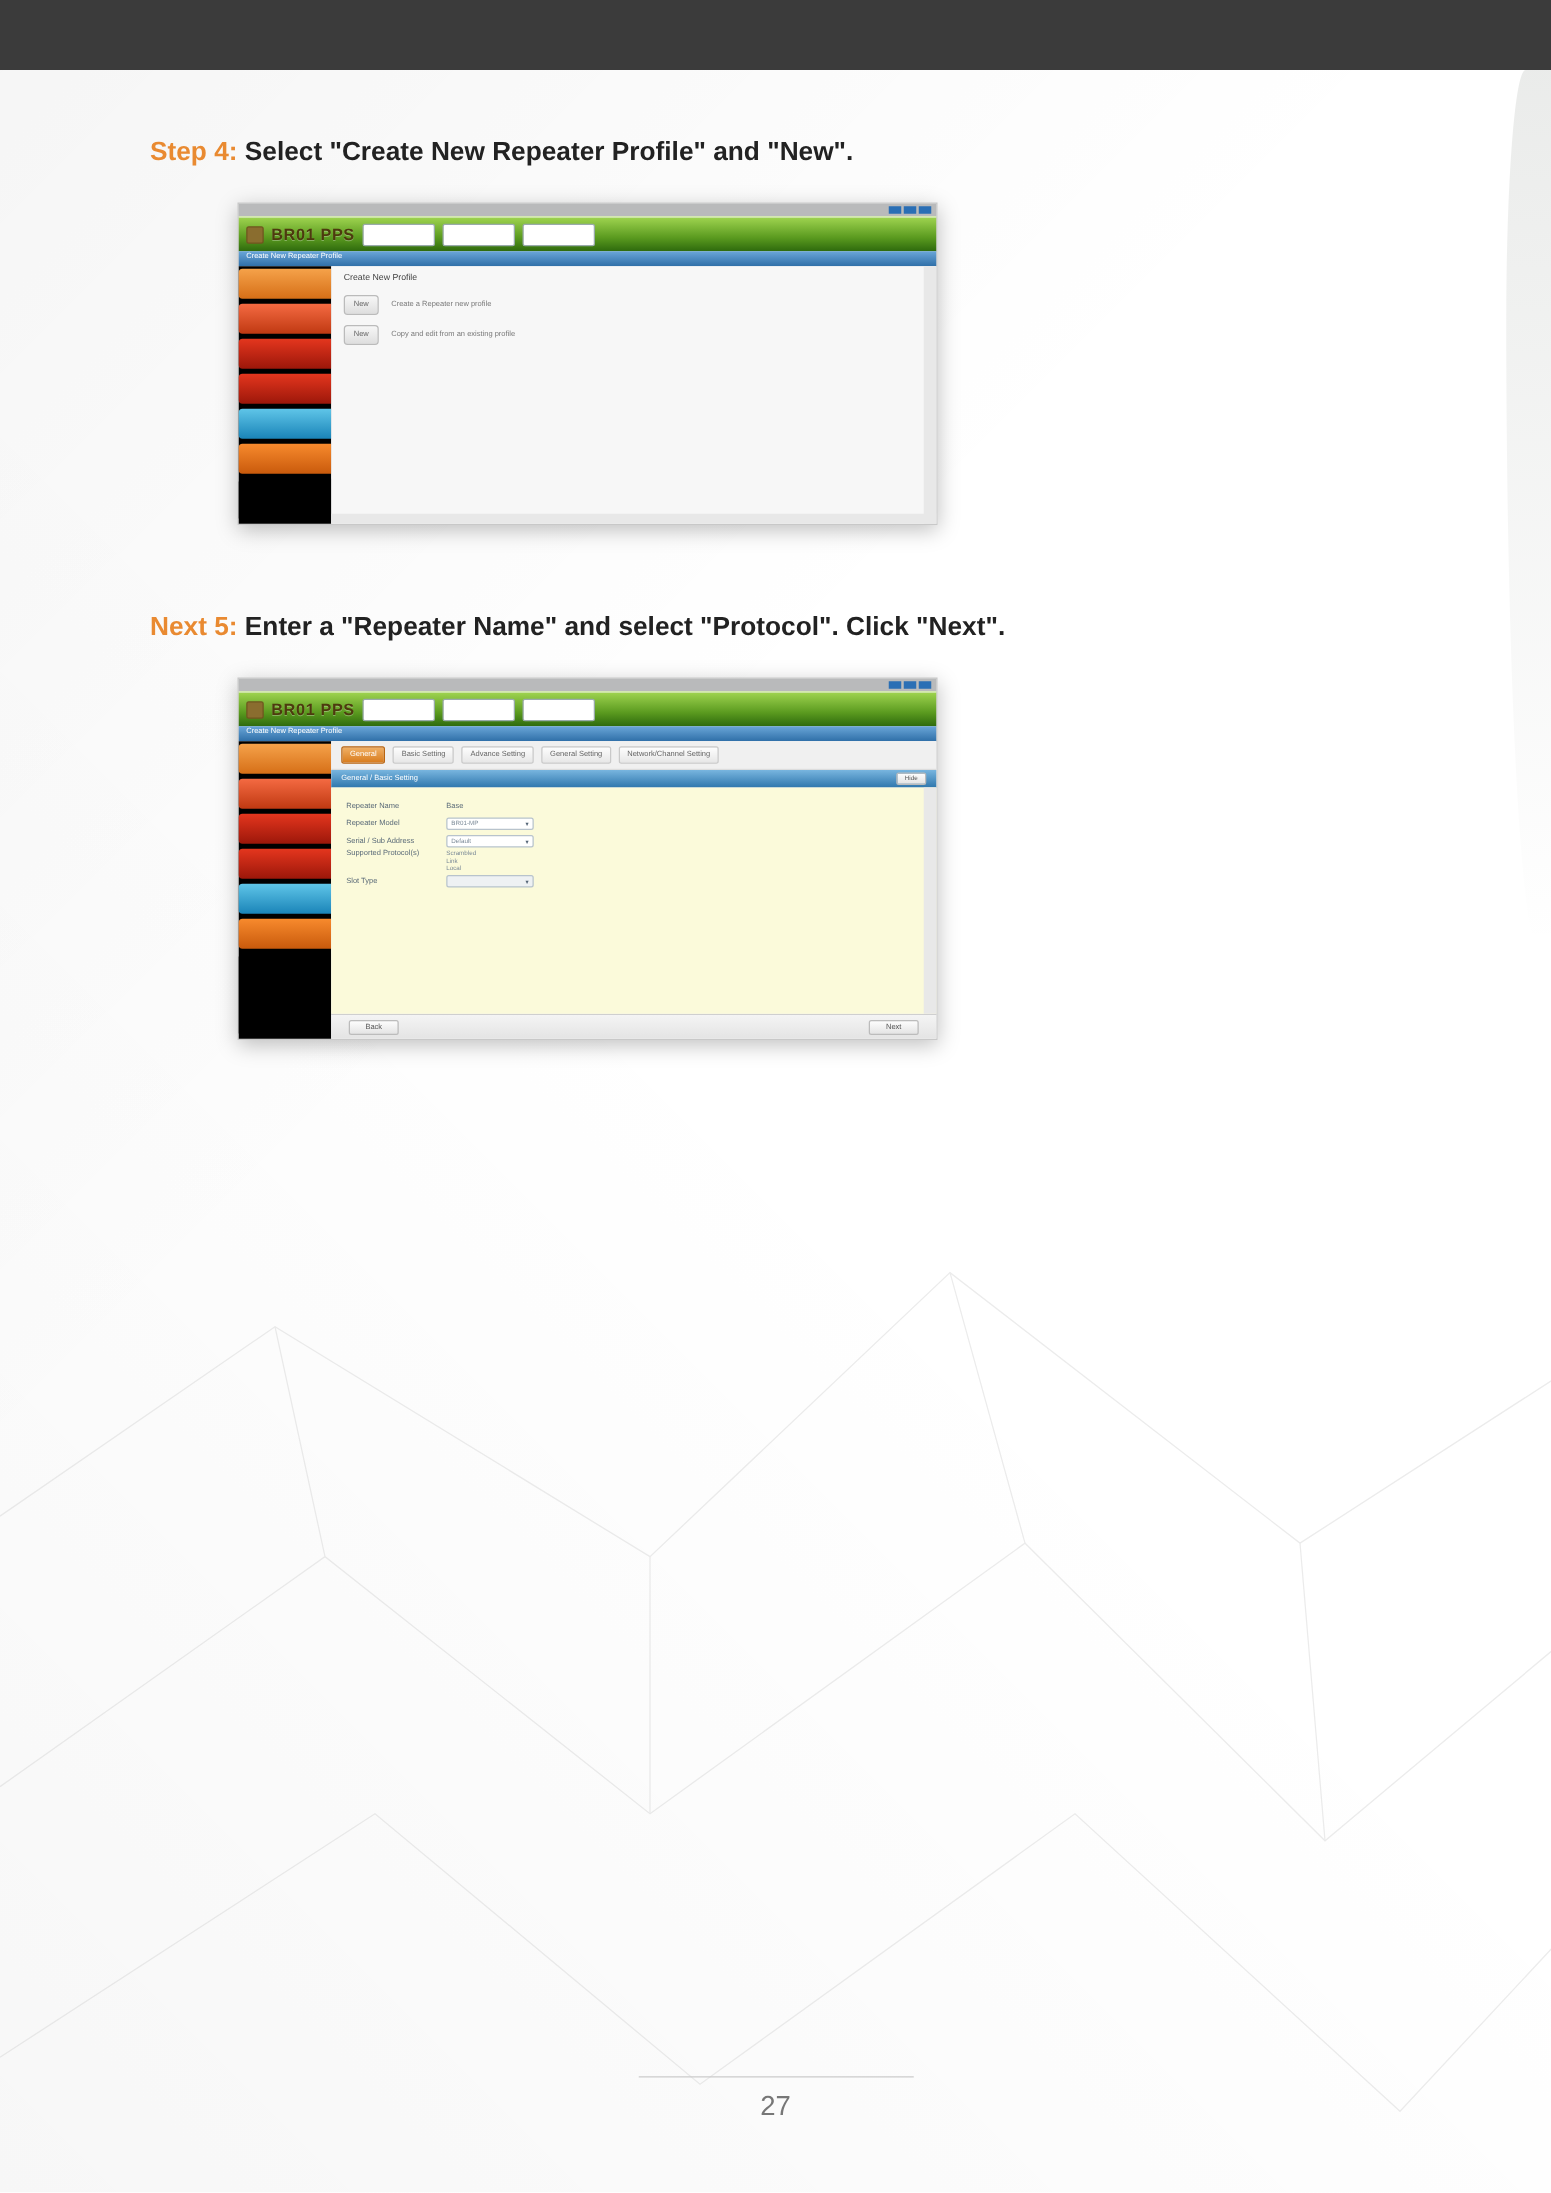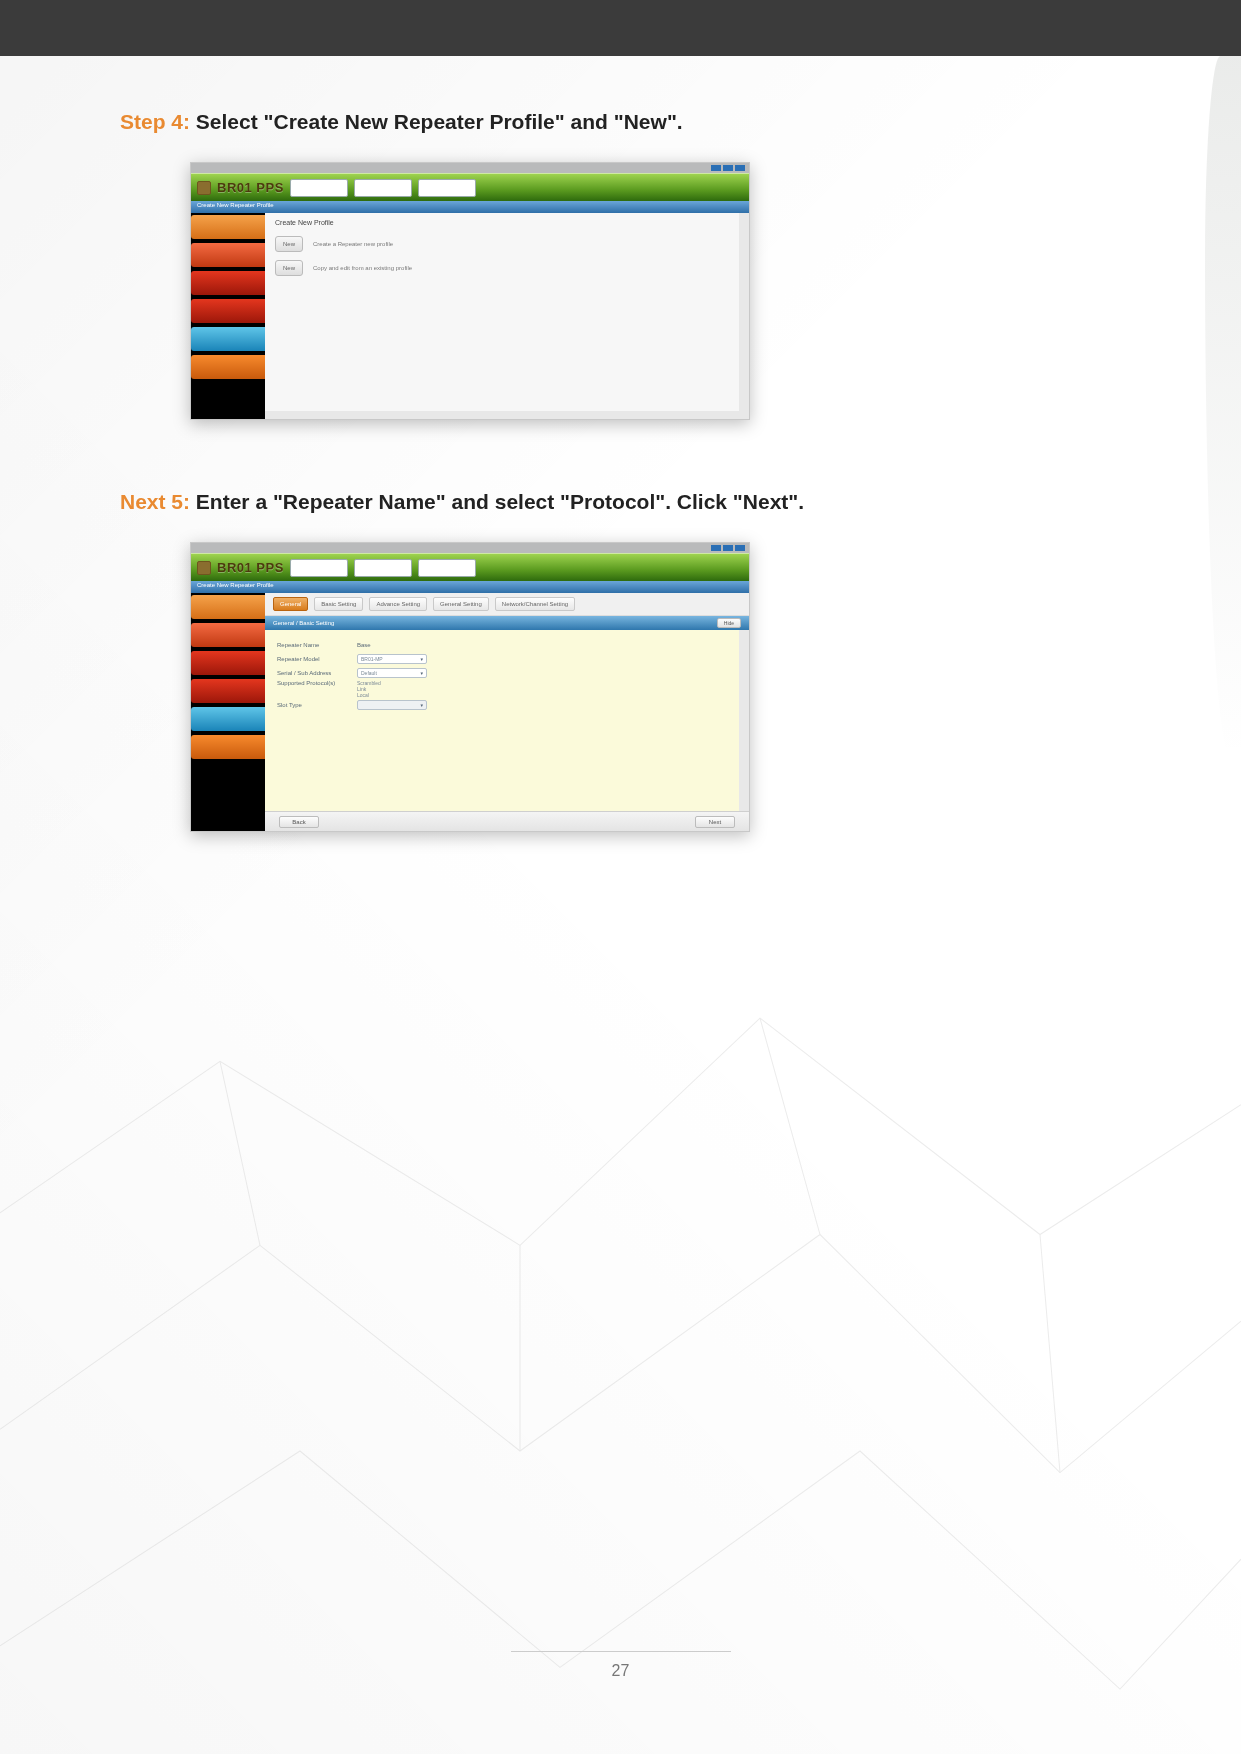--- a/index.html
+++ b/index.html
@@ -74,21 +74,21 @@
   .frow { display:flex; align-items:center; height:14px; }
   .flabel { width:80px; font-size:6px; color:#5a6a78; }
   .fval { font-size:6px; color:#5a6a78; }
   .sel { width:70px; height:10px; background:#fff; border:1px solid #b8c3cc; border-radius:2px; display:flex; align-items:center; justify-content:space-between; padding:0 3px; }
   .chev { font-size:5px; color:#567; }
   .slot-txt { font-size:5px; color:#7b8a97; }
   .footer-row { height:20px; background:linear-gradient(#f4f4f4,#e4e4e4); display:flex; align-items:center; justify-content:space-between; padding:0 14px; border-top:1px solid #cfcfcf; }
   .fbtn { width:40px; height:12px; background:linear-gradient(#fdfdfd,#e4e4e4); border:1px solid #bcbcbc; border-radius:2px; font-size:6px; color:#555; display:flex; align-items:center; justify-content:center; }
   .step5-block { margin-top: 70px; }
   .page-num {
-    position:absolute; bottom:74px; left:0; right:0; text-align:center; font-size:16px; color:#777;
+    position:absolute; bottom:56px; left:0; right:0; text-align:center; font-size:22px; color:#777;
   }
   .page-num::before {
     content:""; display:block; width:220px; height:0; border-top:1px solid #ccc; margin:0 auto 10px auto;
   }
   
   .poly {
     position:absolute; top:780px; left:0; right:0; bottom:0; pointer-events:none; opacity:.35;
   }
   .poly svg { width:100%; height:100%; }
   .tf1 { width:58px; } .tf2 { width:58px; } .tf3 { width:58px; }

